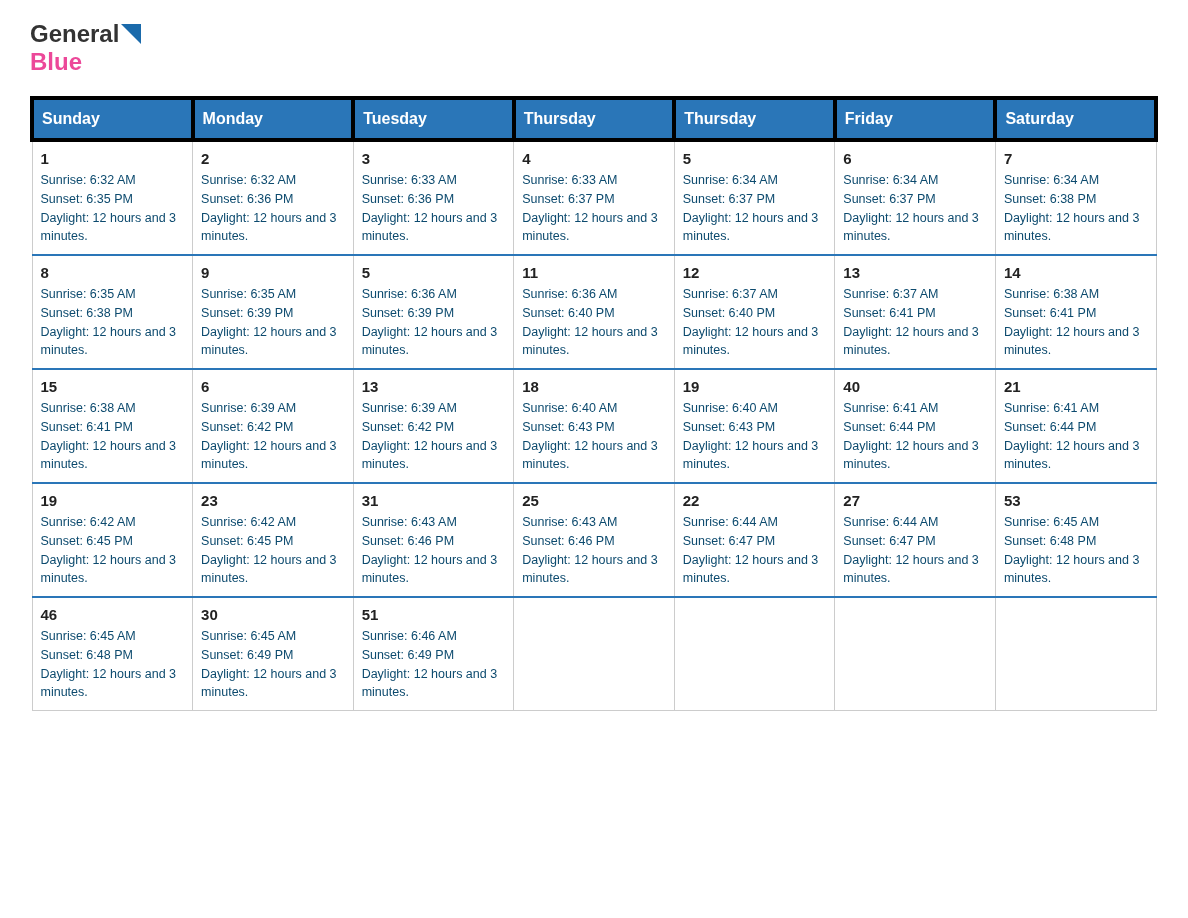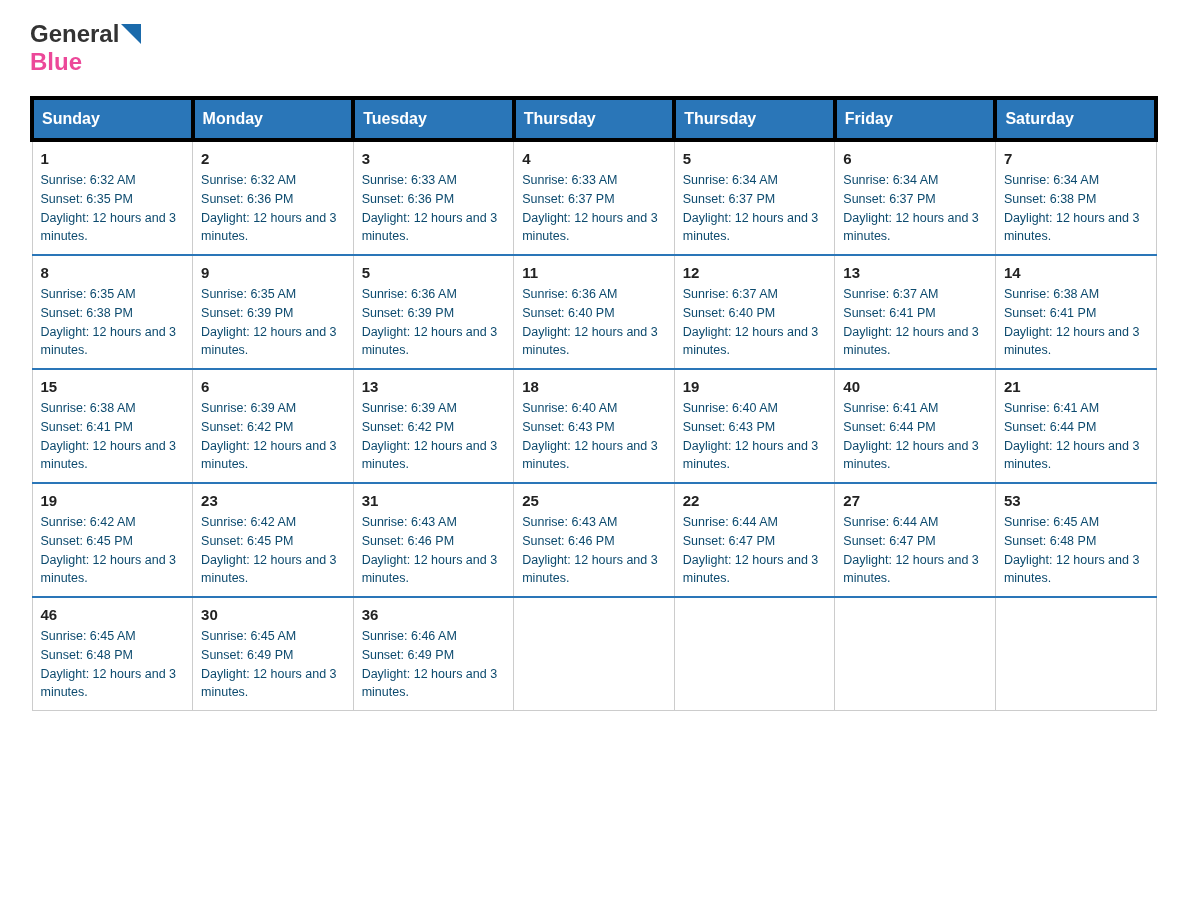--- a/index.html
+++ b/index.html
@@ -236,21 +236,21 @@
       <tr>
         <td>
           <span class="day-num">46</span>
           <span class="day-info">Sunrise: 6:45 AM<br>Sunset: 6:48 PM<br>Daylight: 12 hours and 3 minutes.</span>
         </td>
         <td>
           <span class="day-num">30</span>
           <span class="day-info">Sunrise: 6:45 AM<br>Sunset: 6:49 PM<br>Daylight: 12 hours and 3 minutes.</span>
         </td>
         <td>
-          <span class="day-num">36</span>
+          <span class="day-num">51</span>
           <span class="day-info">Sunrise: 6:46 AM<br>Sunset: 6:49 PM<br>Daylight: 12 hours and 3 minutes.</span>
         </td>
         <td class="empty-cell"></td>
         <td class="empty-cell"></td>
         <td class="empty-cell"></td>
         <td class="empty-cell"></td>
       </tr>
     </tbody>
 </table>
 

